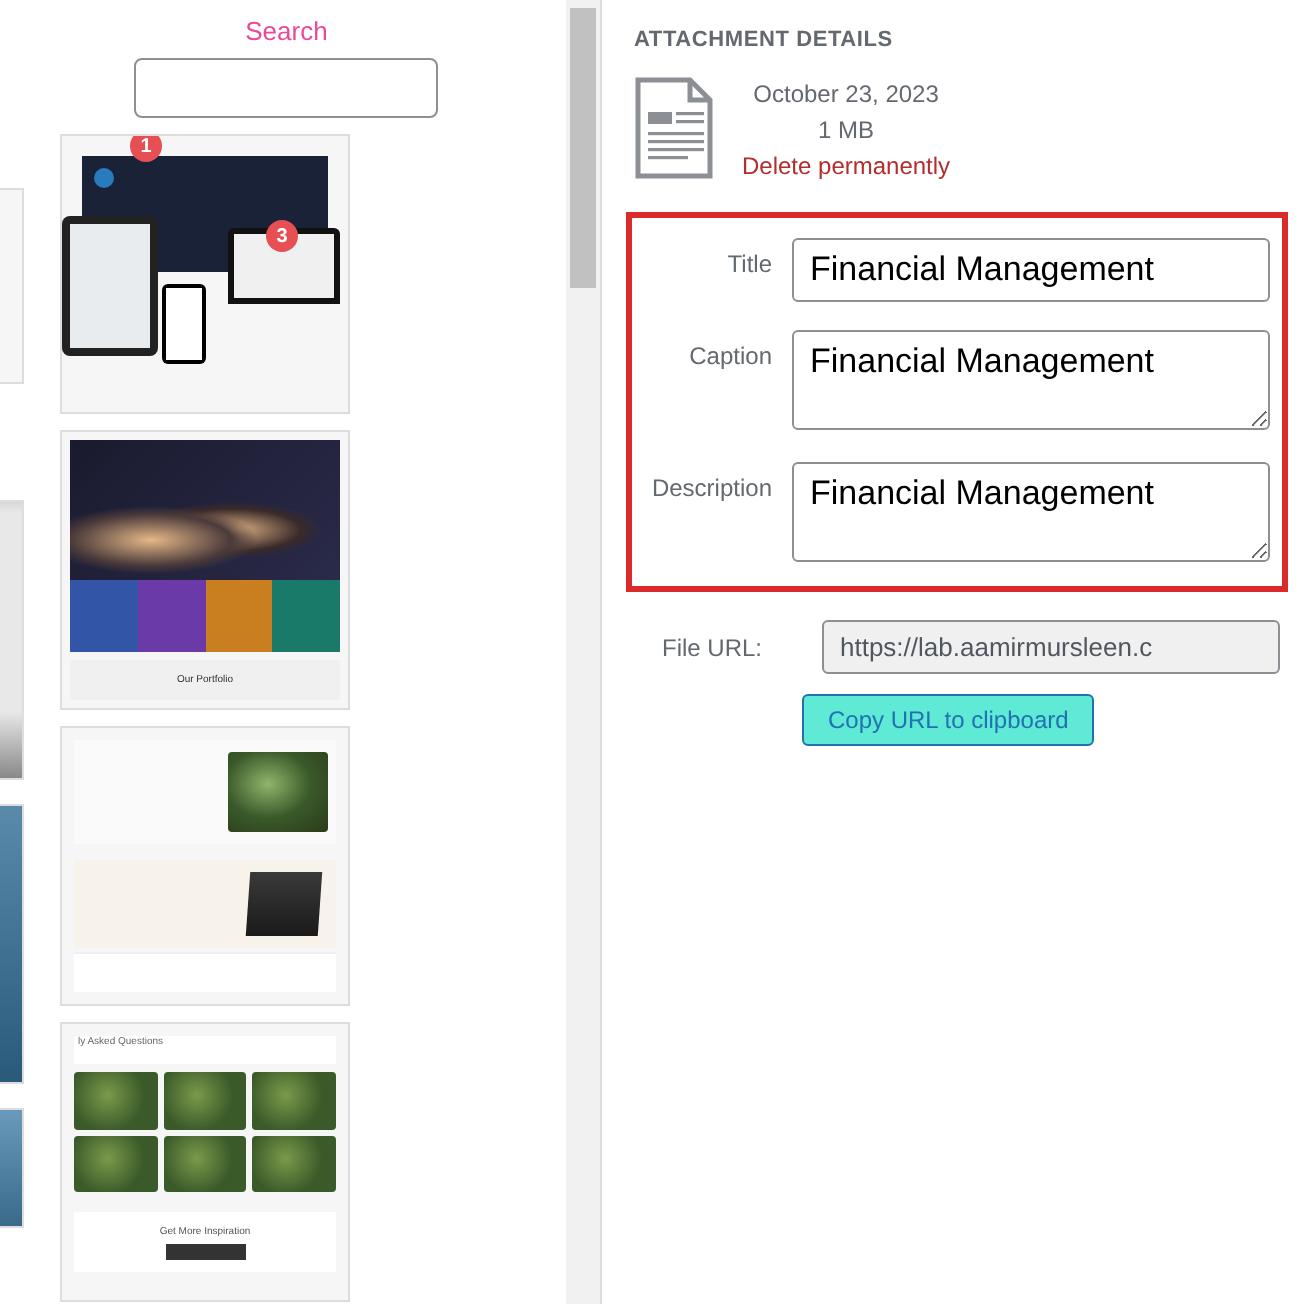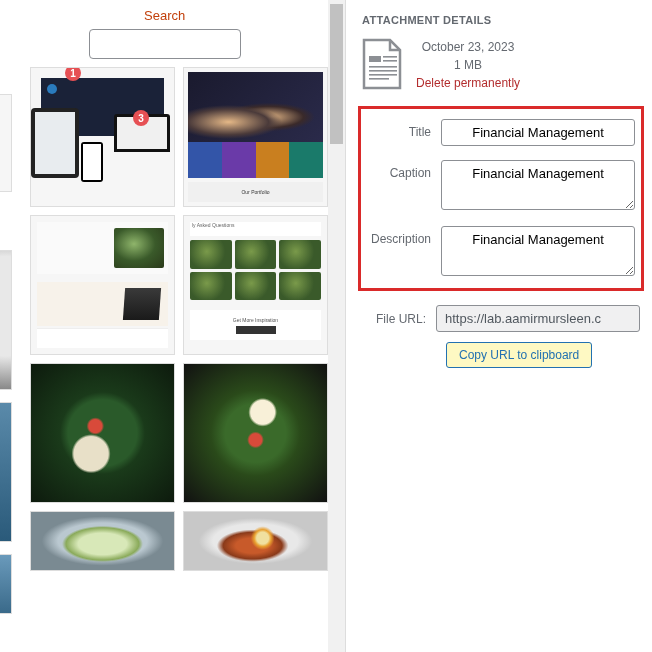--- a/index.html
+++ b/index.html
@@ -1,20 +1,20 @@
 <!DOCTYPE html>
 <html><head>
 <meta charset="utf-8">
 <style>
 * { box-sizing: border-box; margin: 0; padding: 0; }
 body { font-family: -apple-system, BlinkMacSystemFont, "Segoe UI", Arial, sans-serif; font-size: 13px; color: #23282d; background: #fff; width: 652px; height: 652px; overflow: hidden; position: relative; }
 .container { display: flex; height: 100%; }
 .media-grid-wrapper { width: 360px; padding-top: 8px; overflow: hidden; }
 .search-wrap { text-align: center; margin-bottom: 8px; }
-.search-label { font-size: 13px; color: #c2410c; display: block; margin-bottom: 6px; }
+.search-label { font-size: 13px; color: #ec4899; display: block; margin-bottom: 6px; }
 .search-input { width: 152px; height: 30px; border: 1px solid #8c8f94; border-radius: 4px; padding: 0 8px; font-size: 13px; margin: 0 auto; display: block; }
 .grid { display: flex; flex-wrap: wrap; gap: 8px; padding-left: 0; }
 .thumb { width: 145px; height: 140px; border: 1px solid #ddd; background: #f6f6f6; position: relative; overflow: hidden; cursor: pointer; }
 .thumb .badge { position: absolute; width: 16px; height: 16px; border-radius: 50%; background: #e65054; color: #fff; font-size: 10px; font-weight: bold; display: flex; align-items: center; justify-content: center; z-index: 2; }
 .thumb .badge.b1 { top: -3px; left: 34px; }
 .thumb .badge.b3 { top: 42px; left: 102px; }
 .mock { position: absolute; }
 .mock-header { top: 10px; left: 10px; right: 10px; height: 58px; background: #1a2238; }
 .mock-header::after { content:""; position:absolute; left:6px; top:6px; width:10px; height:10px; background:#2a7bbd; border-radius:50%; }
 .mock-tablet { top: 40px; left: 0px; width: 48px; height: 70px; background: #222; border-radius: 4px; }
@@ -61,26 +61,26 @@
 .file-icon { width: 42px; height: 52px; position: relative; flex-shrink: 0; }
 .file-icon svg { width:42px; height:52px; }
 .file-info { font-size: 12px; line-height: 1.5; }
 .file-name { font-weight: 600; color: #1d2327; }
 .file-meta { color: #646970; text-align: center; }
 .file-delete { color: #b32d2e; cursor: pointer; }
 .red-box { border: 3px solid #da2a2a; padding: 10px 6px 12px 6px; margin: 0 -4px 14px -4px; }
 .field-row { display: flex; align-items: flex-start; margin-bottom: 14px; }
 .field-row:last-child { margin-bottom: 0; margin-top: 16px; }
 .field-label { width: 74px; text-align: right; color: #646970; font-size: 12px; padding-right: 10px; padding-top: 6px; flex-shrink: 0; }
-.field-input { flex: 1; border: 1px solid #8c8f94; border-radius: 3px; padding: 5px 8px; font-size: 13px; font-family: inherit; text-align: center; }
+.field-input { flex: 1; border: 1px solid #8c8f94; border-radius: 3px; padding: 5px 8px; font-size: 17px; font-family: inherit; }
 textarea.field-input { height: 50px; resize: both; }
-.url-row { display: flex; align-items: center; margin-bottom: 10px; }
+.url-row { display: flex; align-items: center; margin-bottom: 10px; gap: 20px; }
 .url-label { width: 74px; text-align: right; color: #646970; font-size: 12px; padding-right: 10px; flex-shrink: 0; }
 .url-input { flex: 1; border: 1px solid #8c8f94; border-radius: 3px; padding: 5px 8px; font-size: 13px; background: #f0f0f1; color: #50575e; }
-.copy-btn { margin-left: 84px; border: 1px solid #2271b1; color: #2271b1; background: #fef9c3; border-radius: 3px; padding: 5px 12px; font-size: 12px; cursor: pointer; }
+.copy-btn { margin-left: 84px; border: 1px solid #2271b1; color: #2271b1; background: #5eead4; border-radius: 3px; padding: 5px 12px; font-size: 12px; cursor: pointer; }
 </style>
 </head>
 <body>
 
 <div class="container">
   <div class="media-grid-wrapper">
     <div class="search-wrap">
       <label class="search-label">Search</label>
       <input type="text" class="search-input" value="" style="">
     </div>

